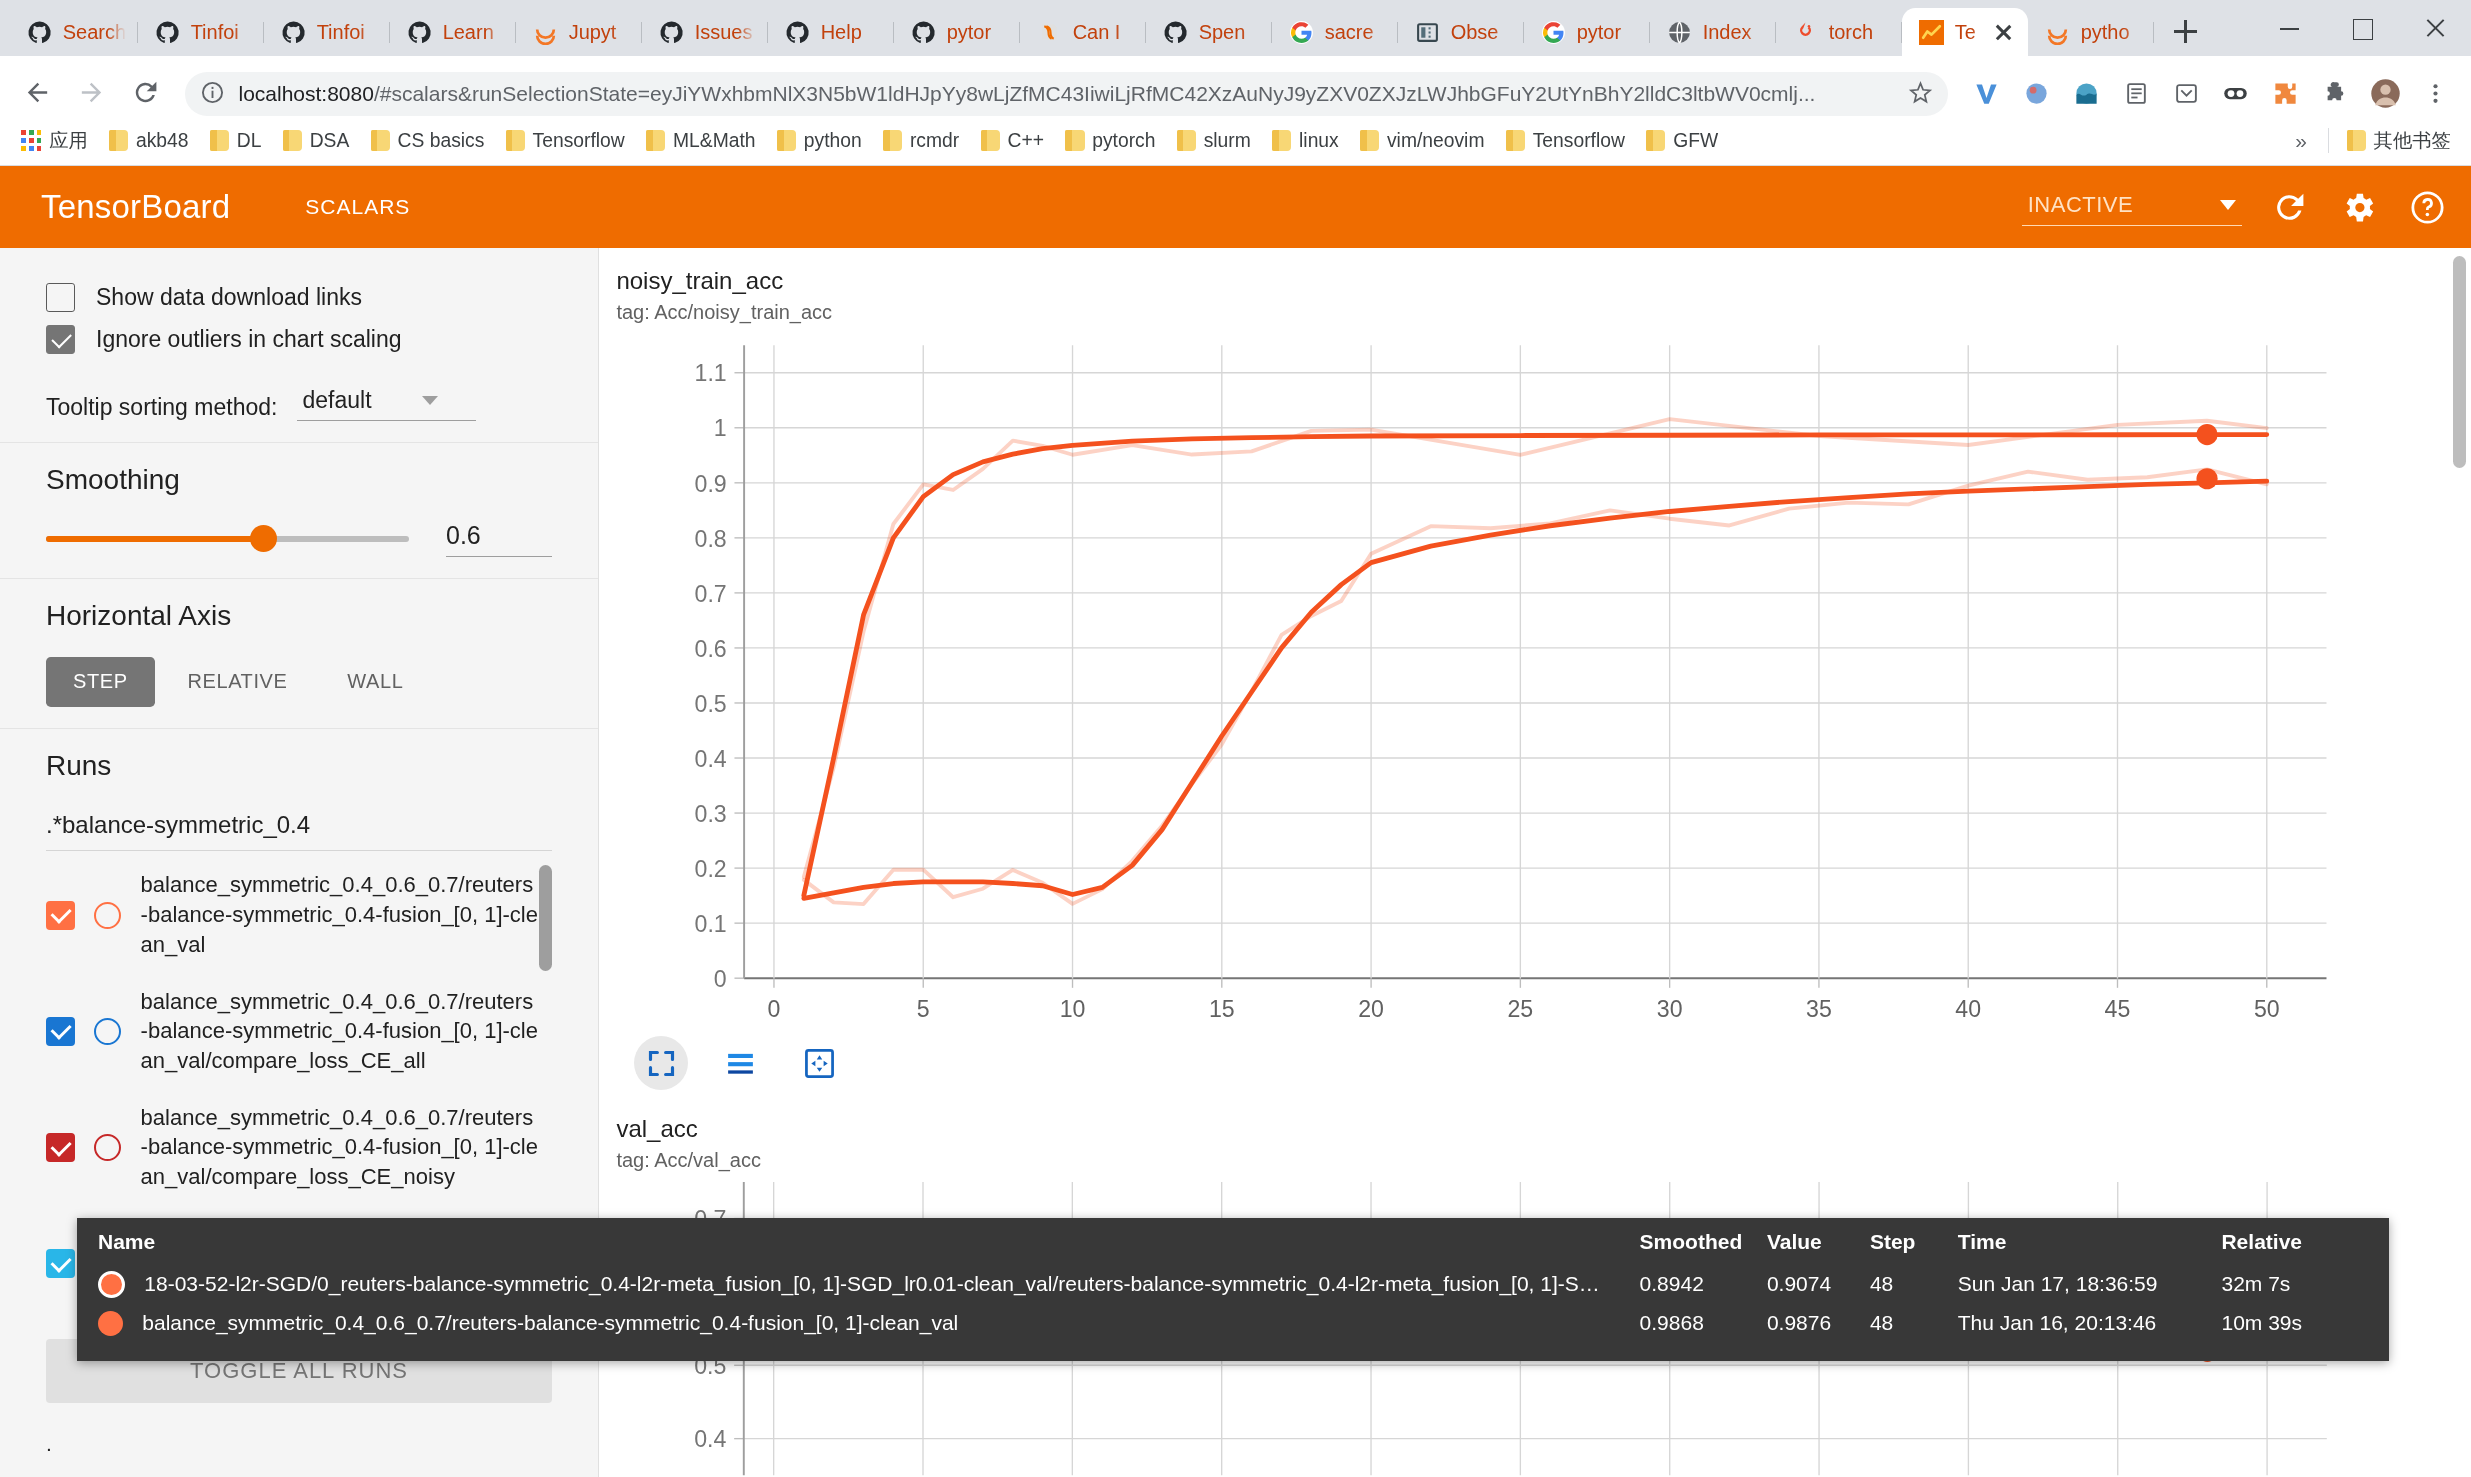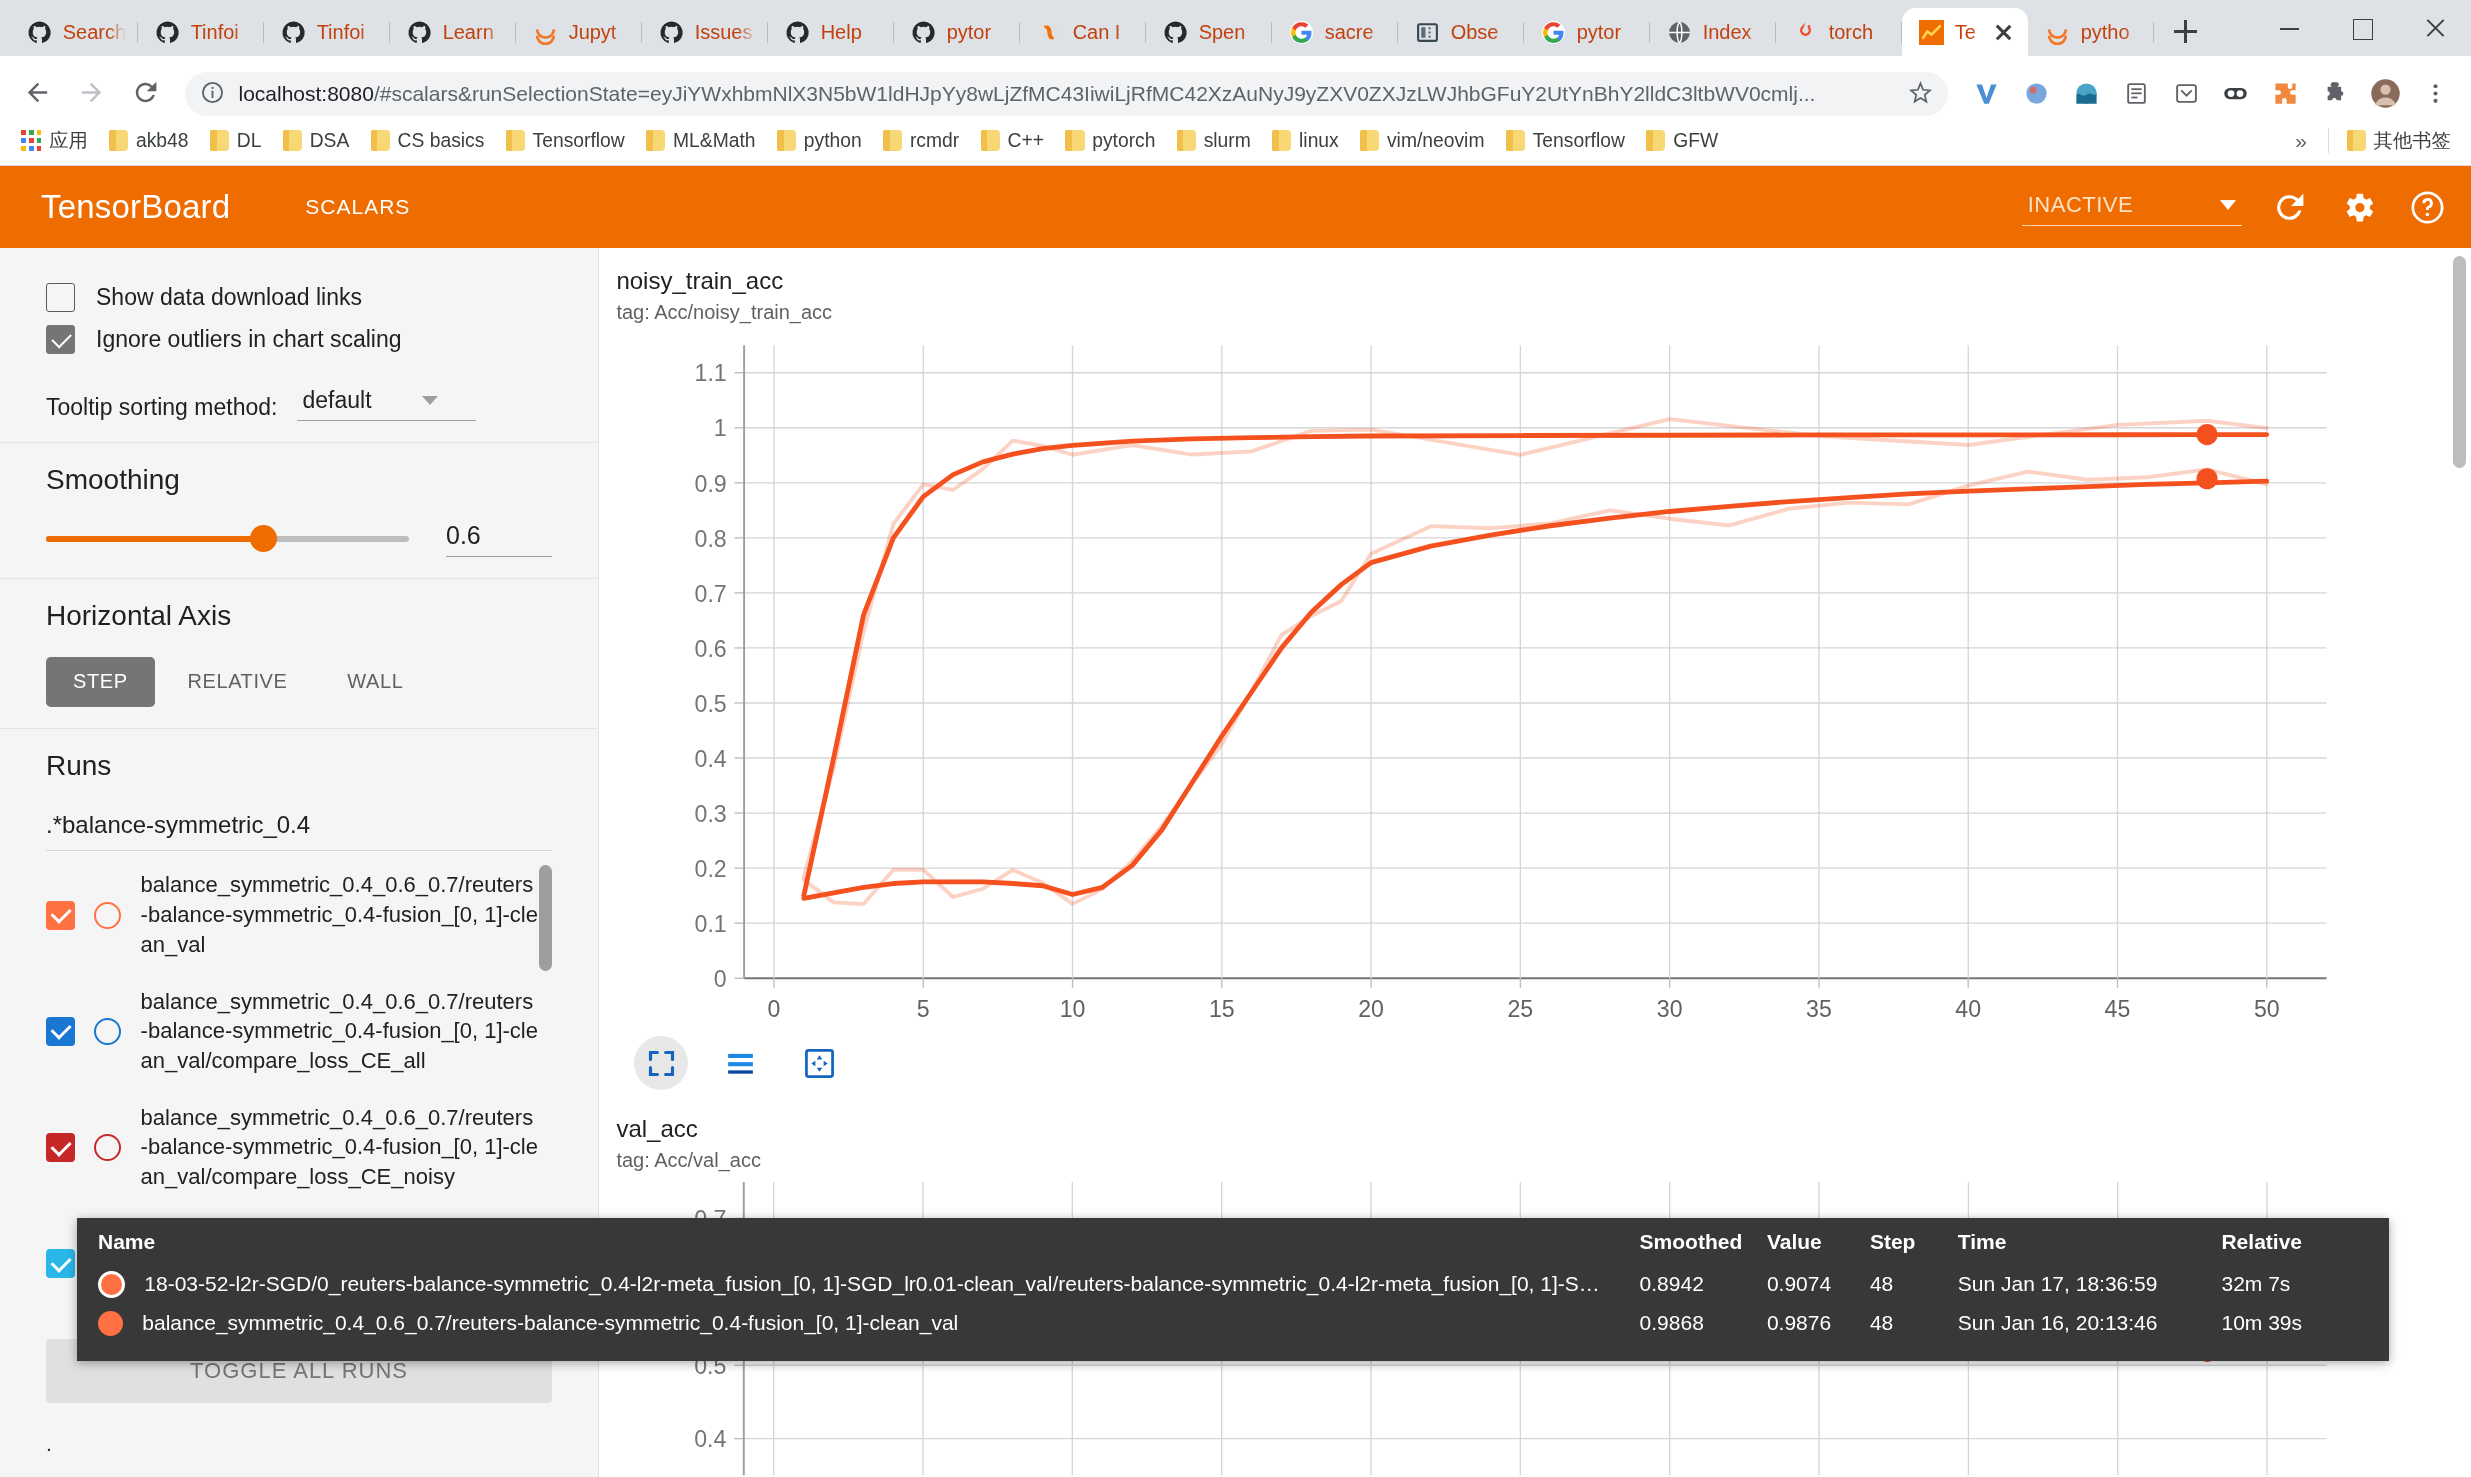--- a/index.html
+++ b/index.html
@@ -901,20 +901,20 @@
             <td>Sun Jan 17, 18:36:59</td>
             <td>32m 7s</td>
           </tr>
           <tr>
             <td>
         <span class="ttdot " style="background:#ff7043"></span>
         <span class="ttname">balance_symmetric_0.4_0.6_0.7/reuters-balance-symmetric_0.4-fusion_[0, 1]-clean_val</span></td>
             <td>0.9868</td>
             <td>0.9876</td>
             <td>48</td>
-            <td>Sun Jan 16, 20:13:46</td>
+            <td>Thu Jan 16, 20:13:46</td>
             <td>10m 39s</td>
           </tr>
         </tbody>
     </table>
   </div>
 </div>
 
 
 </body></html>

